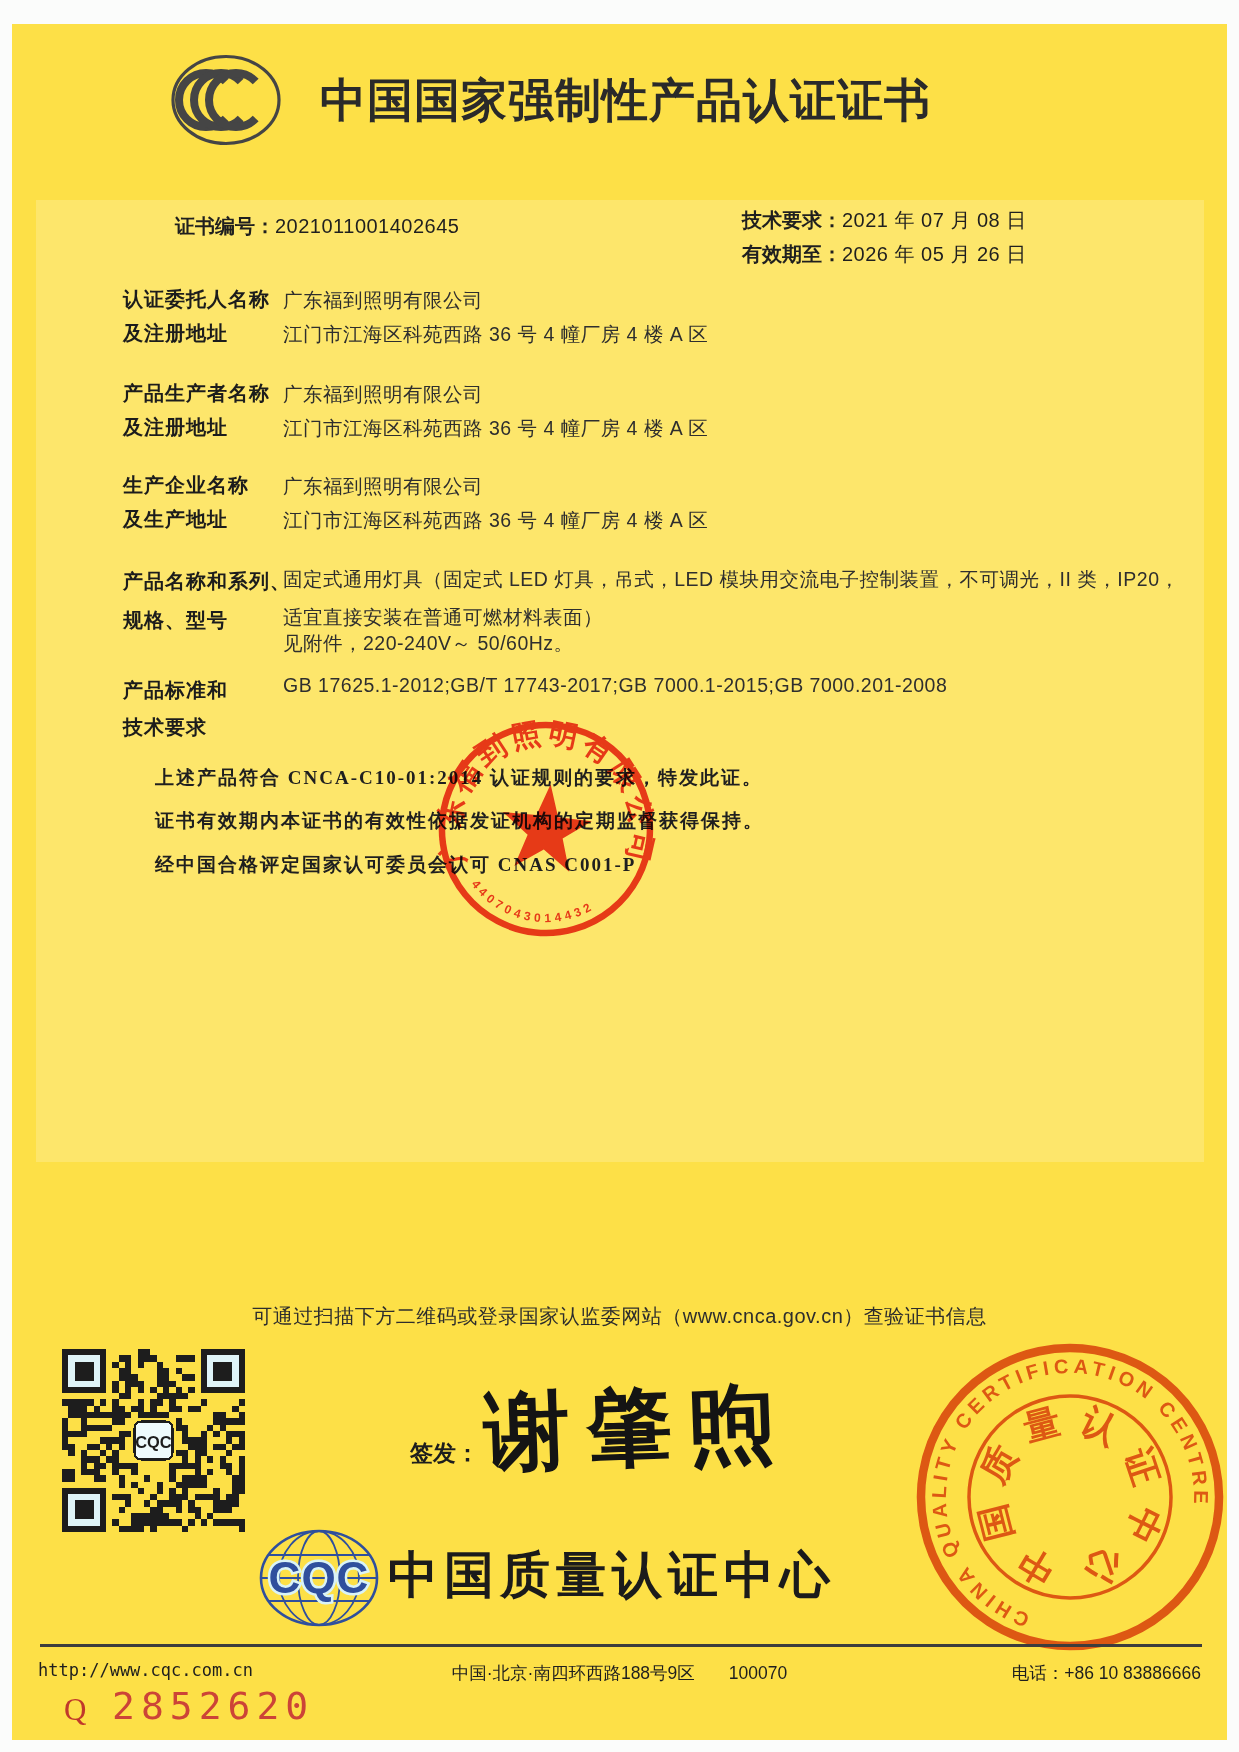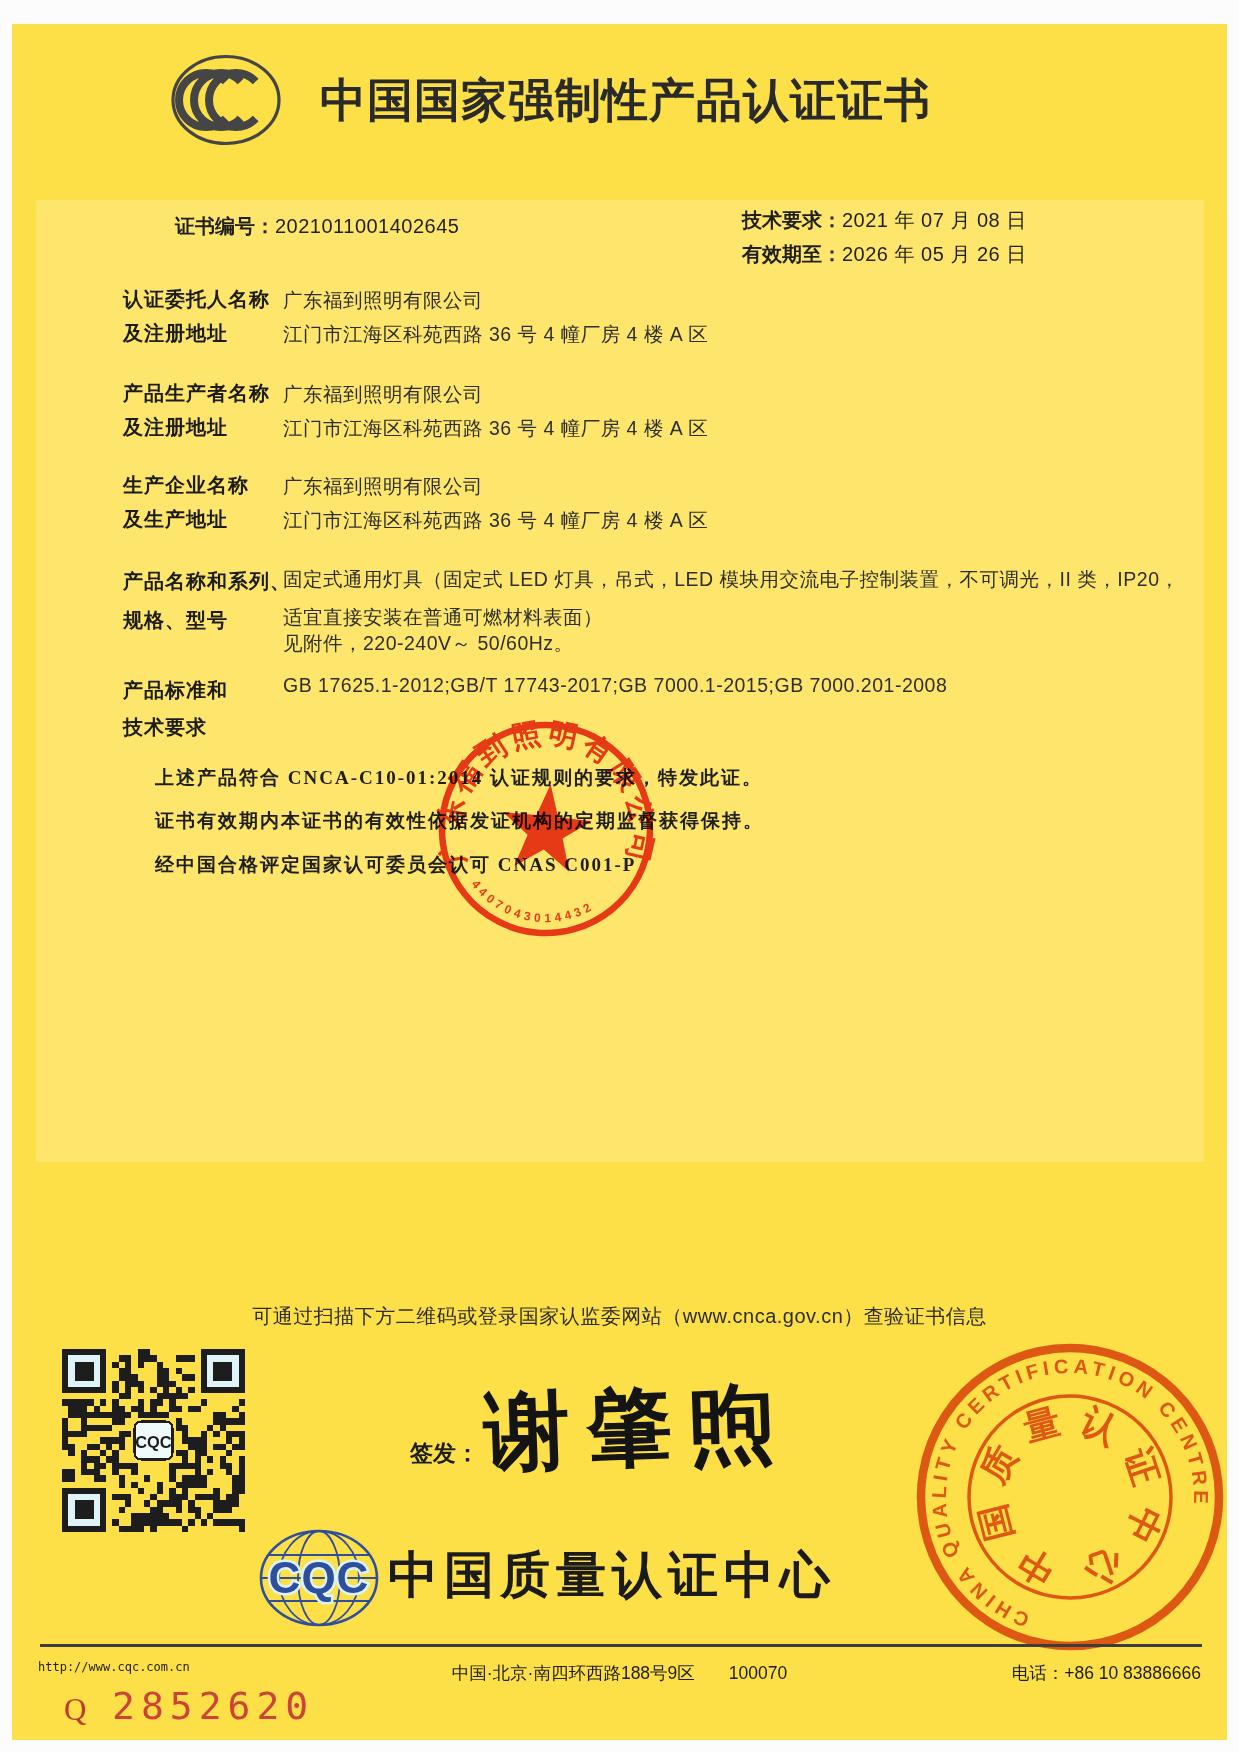--- a/index.html
+++ b/index.html
@@ -16,21 +16,21 @@
   .lbl{font-size:20px;font-weight:700;color:#1c1c1c;letter-spacing:1px;}
   .val{font-size:19.5px;font-weight:400;color:#2e2e2e;letter-spacing:.5px;}
   .stmt{font-family:"Liberation Serif",serif;font-size:19px;font-weight:600;
         color:#1f1f1f;letter-spacing:2px;margin-left:32px;}
   .note{font-size:20px;color:#2d2d2d;letter-spacing:.5px;text-align:center;left:0;right:0;}
   .sign-label{font-family:"Liberation Serif",serif;font-size:23px;font-weight:700;color:#1d1d1d;}
   .signature{font-family:"Liberation Serif",serif;font-size:86px;font-weight:600;color:#141414;
              letter-spacing:16px;transform:rotate(-2deg);white-space:nowrap;}
   .issuer-name{font-size:50px;font-weight:600;color:#1b1b1b;letter-spacing:6px;white-space:nowrap;}
   .footer-line{height:3px;background:#3d3d3d;}
-  .website{font-family:"DejaVu Sans Mono",monospace;font-size:12px;color:#1e1e1e;text-align:right;}
+  .website{font-family:"DejaVu Sans Mono",monospace;font-size:17px;color:#1e1e1e;text-align:right;}
   .address{font-size:17.5px;color:#1e1e1e;text-align:center;left:0;right:0;}
   .phone{font-size:17.5px;color:#1e1e1e;}
   .serial-q{font-family:"Liberation Serif",serif;font-size:31px;color:#c0392b;}
   .serial-n{font-family:"DejaVu Sans Mono",monospace;font-size:38px;font-weight:500;
             color:#cc4437;letter-spacing:6px;}
   .seal{mix-blend-mode:multiply;pointer-events:none;}
 </style>
 </head>
 <body>
 

